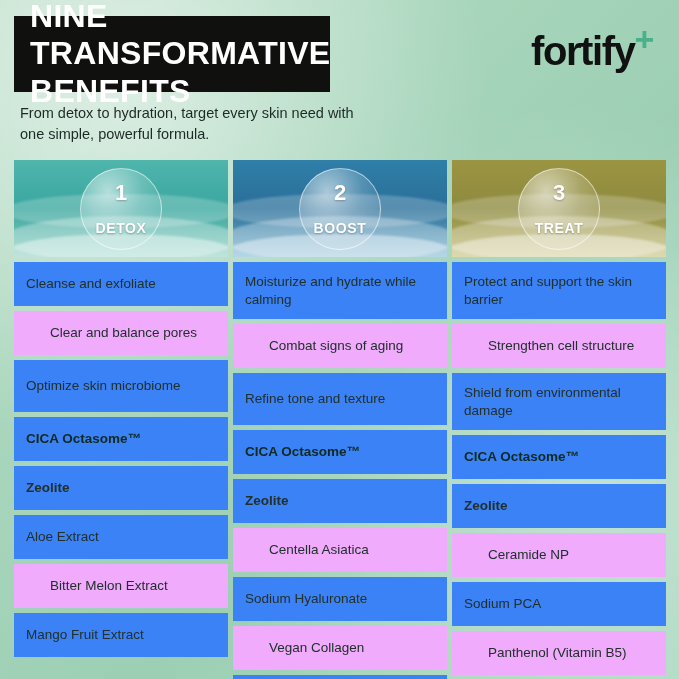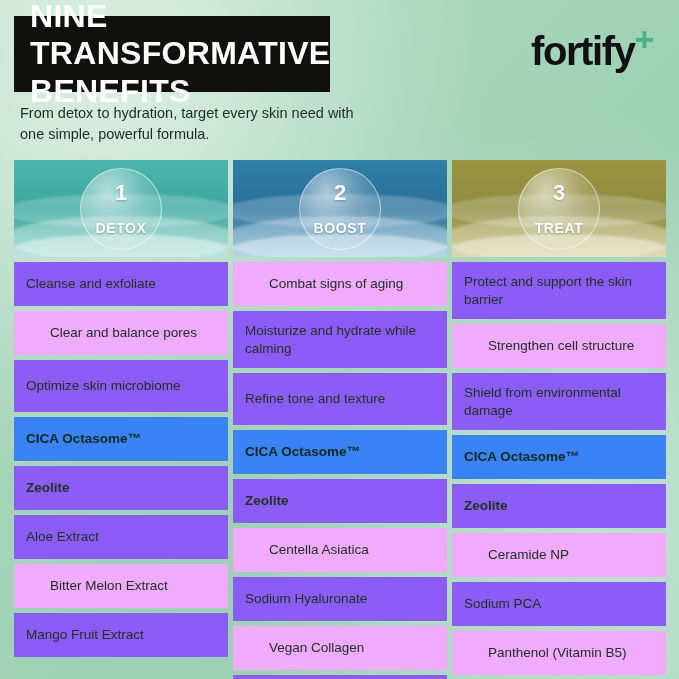--- a/index.html
+++ b/index.html
@@ -66,21 +66,21 @@
     width:80px;height:80px;border-radius:50%;
     background:radial-gradient(circle at 34% 28%, rgba(255,255,255,0.60) 0%, rgba(255,255,255,0.20) 45%, rgba(255,255,255,0.08) 70%);
     border:1px solid rgba(255,255,255,0.55);
     display:flex;flex-direction:column;align-items:center;justify-content:center;
     color:#ffffff;text-shadow:0 1px 2px rgba(0,0,0,0.25);
   }
   .bubble .num{font-size:22px;font-weight:bold;line-height:1;}
   .bubble .lbl{font-size:14px;font-weight:bold;letter-spacing:0.6px;margin-top:16px;}
 
   .cell{
-    background:#8b5cf6;
+    background:#3b82f6;
     padding:11px 12px;
     font-size:13.5px;line-height:1.3;
     color:#21302a;
     box-sizing:border-box;
     min-height:44px;
     display:flex;align-items:center;
   }
   .cell.tall{min-height:52px;}
   .cell.alt{background:#f0abfc;padding-left:36px;}
   .cell.highlight{
@@ -127,22 +127,22 @@
     <div class="col">
       <div class="banner boost">
         <div class="wave w1"></div>
         <div class="wave w2"></div>
         <div class="wave w3"></div>
         <div class="bubble">
           <span class="num">2</span>
           <span class="lbl">BOOST</span>
         </div>
       </div>
+      <div class="cell">Moisturize and hydrate while calming</div>
       <div class="cell alt">Combat signs of aging</div>
-      <div class="cell">Moisturize and hydrate while calming</div>
       <div class="cell tall">Refine tone and texture</div>
       <div class="cell highlight">CICA Octasome™</div>
       <div class="cell bold">Zeolite</div>
       <div class="cell alt">Centella Asiatica</div>
       <div class="cell">Sodium Hyaluronate</div>
       <div class="cell alt">Vegan Collagen</div>
       <div class="cell">Betaine</div>
     </div>
 
     <div class="col">

